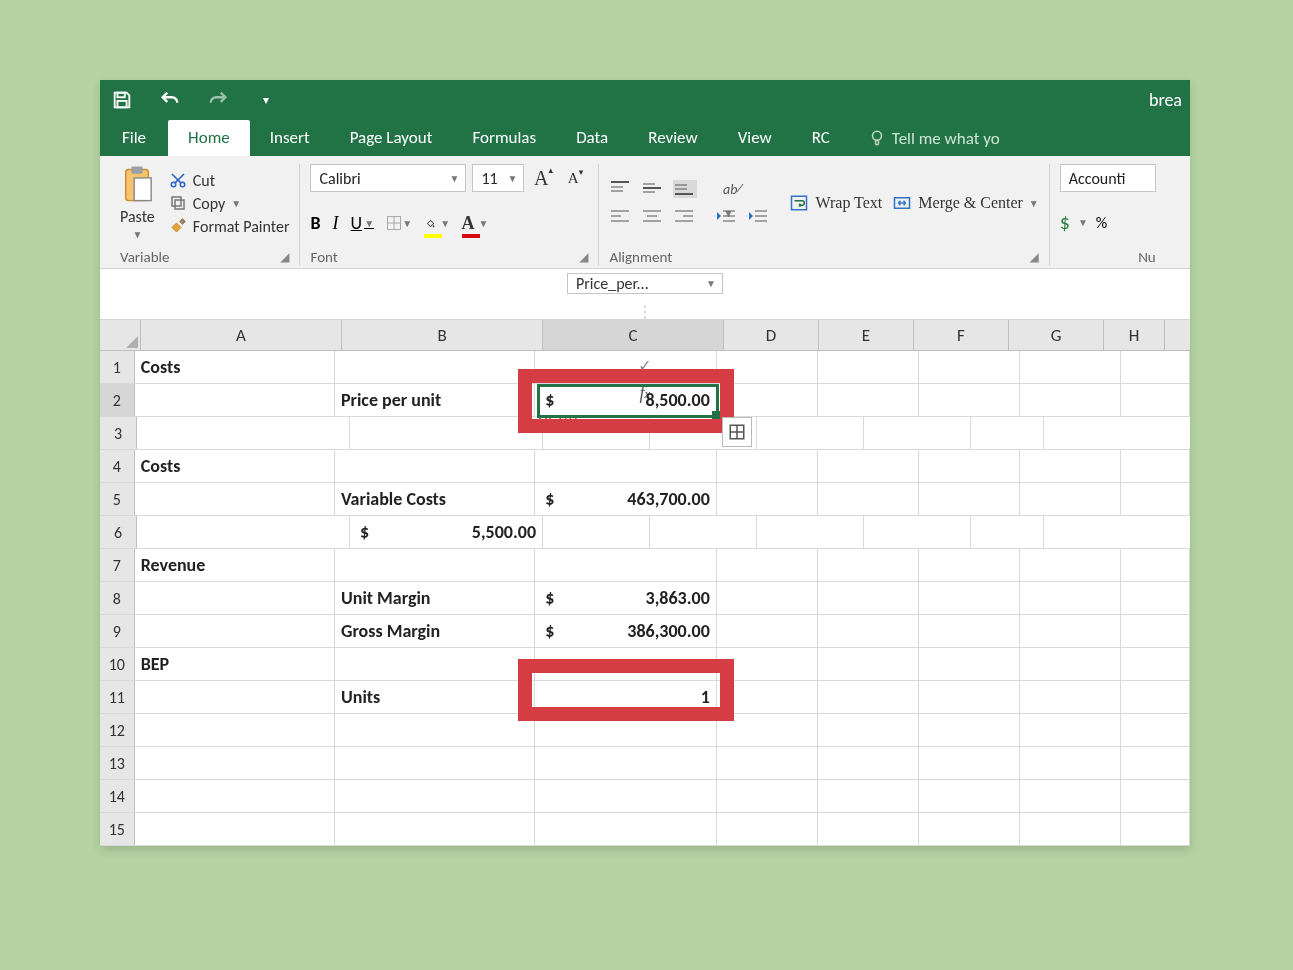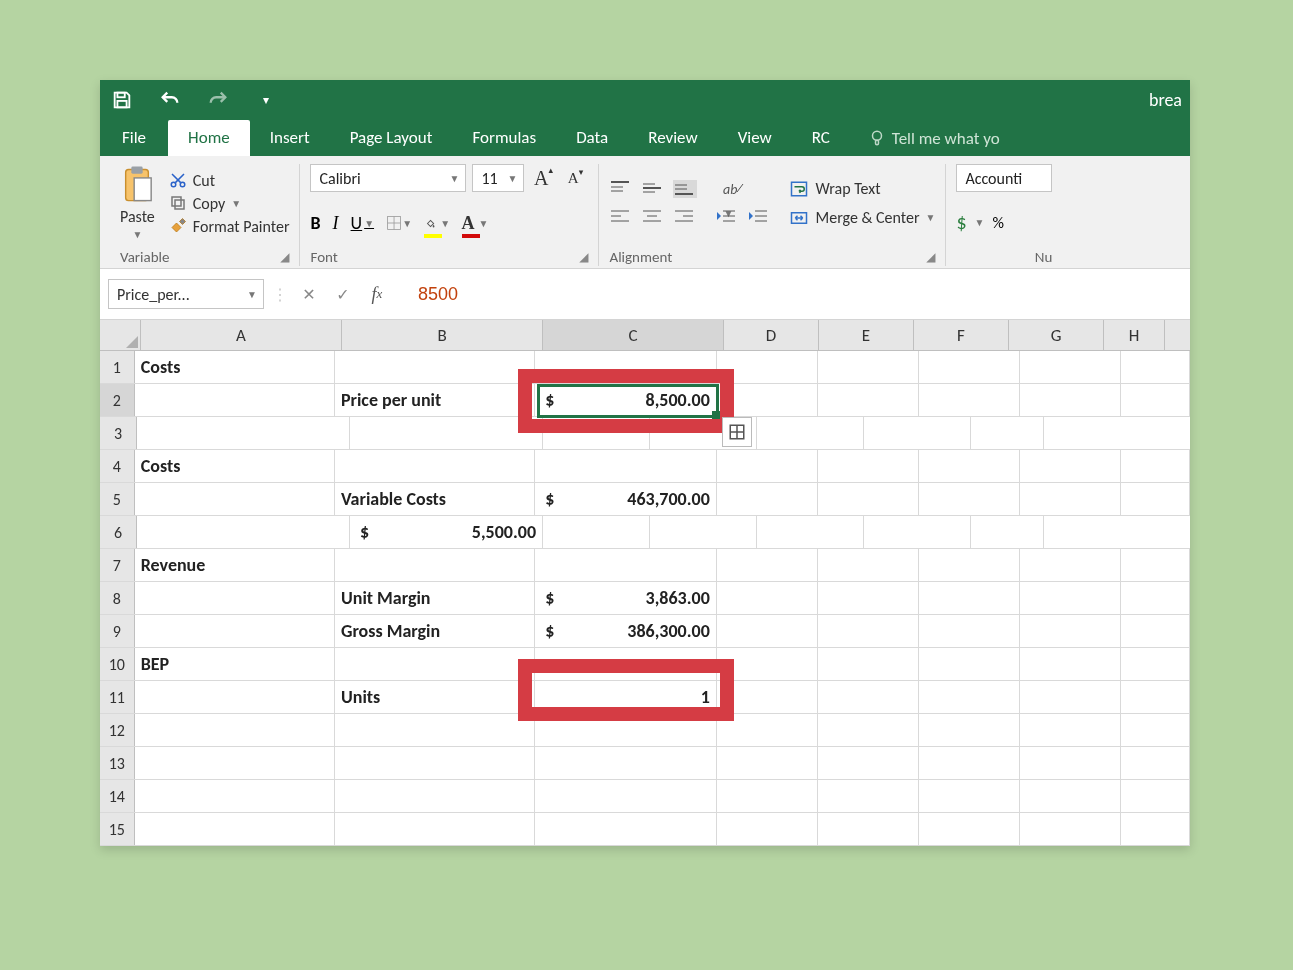--- a/index.html
+++ b/index.html
@@ -145,29 +145,29 @@
   .dd-caret { font-size:10px; color:#777; }
   .color-swatch { position:relative; }
   .fill-under, .font-under { position:absolute; bottom:-2px; left:0; width:18px; height:4px; }
   .fill-under { background:#ffff00; }
   .font-under { background:#d20a0a; }
 
   
   .align-col { display:flex; flex-direction:column; gap:10px; }
   .align-row { display:flex; gap:8px; }
   .align-btn { width:24px; height:18px; }
-  .wrapmerge { display:flex; flex-direction:column; gap:10px; font-size:16px; color:#333; margin-left:10px; }
+  .wrapmerge { display:flex; gap:10px; font-size:16px; color:#333; margin-left:10px;font-family:Liberation Serif, serif; }
   .wm-btn { display:flex; align-items:center; gap:6px; }
   .num-row { display:flex; align-items:center; gap:8px; }
 
   
   .formula-bar {
     display:flex; align-items:center; height:42px;
     border-bottom:1px solid #d4d4d4; background:#fff;
-    padding: 4px 8px; gap:8px;
+    padding: 4px 8px; gap:8px;flex-direction:column;
   }
   .name-box {
     border:1px solid #c5c5c5; height:28px; width:140px;
     display:flex; align-items:center; justify-content:space-between;
     padding:0 6px 0 8px; font-size:16px; color:#333;
   }
   .fb-sep { color:#ccc; }
   .fb-btn { width:26px; height:26px; display:flex; align-items:center; justify-content:center; color:#888; }
   .fx { font-style:italic; font-family:"Times New Roman",serif; font-size:18px; color:#555; }
   .formula-input {

